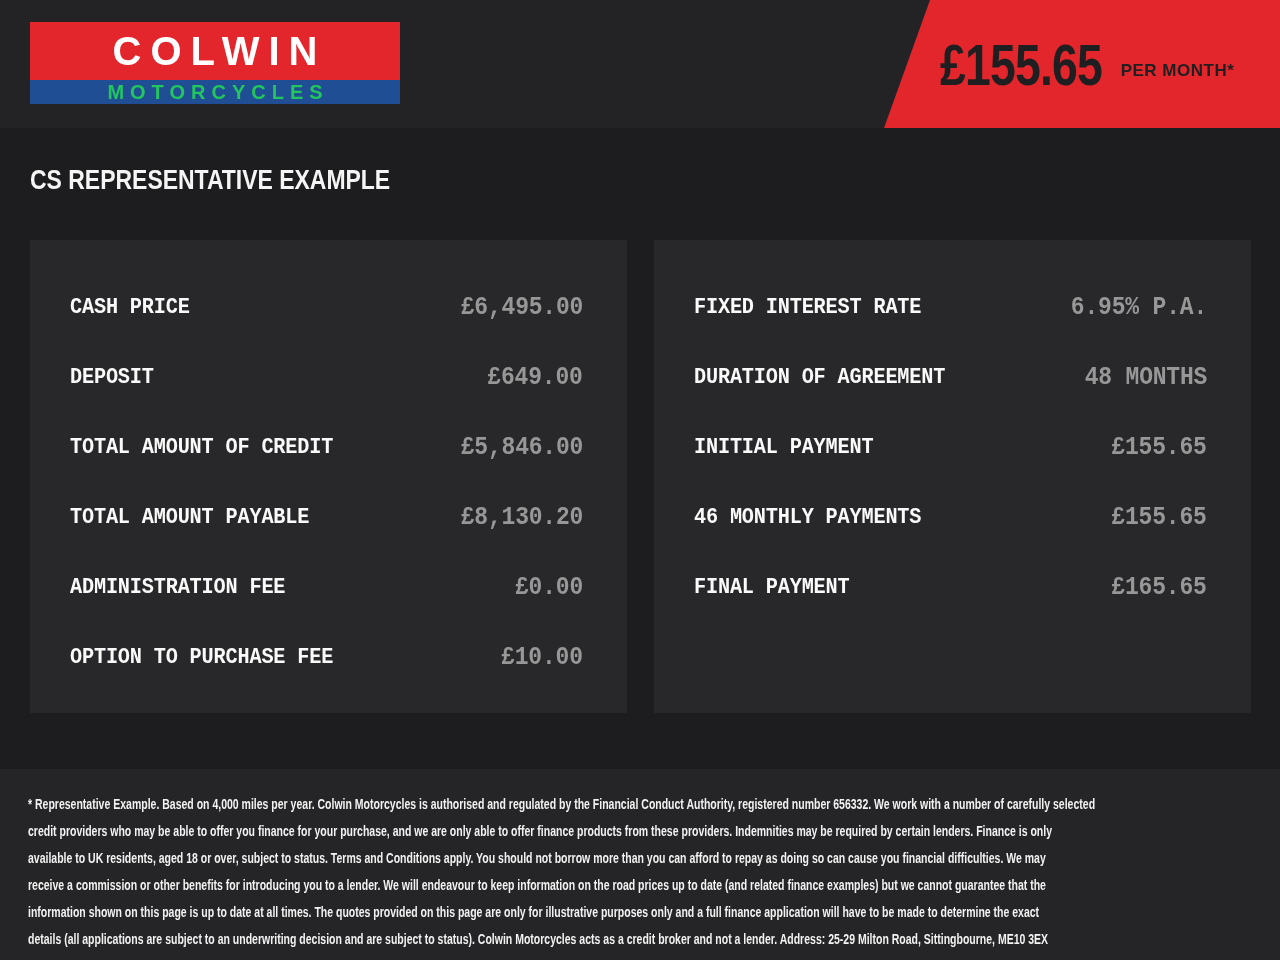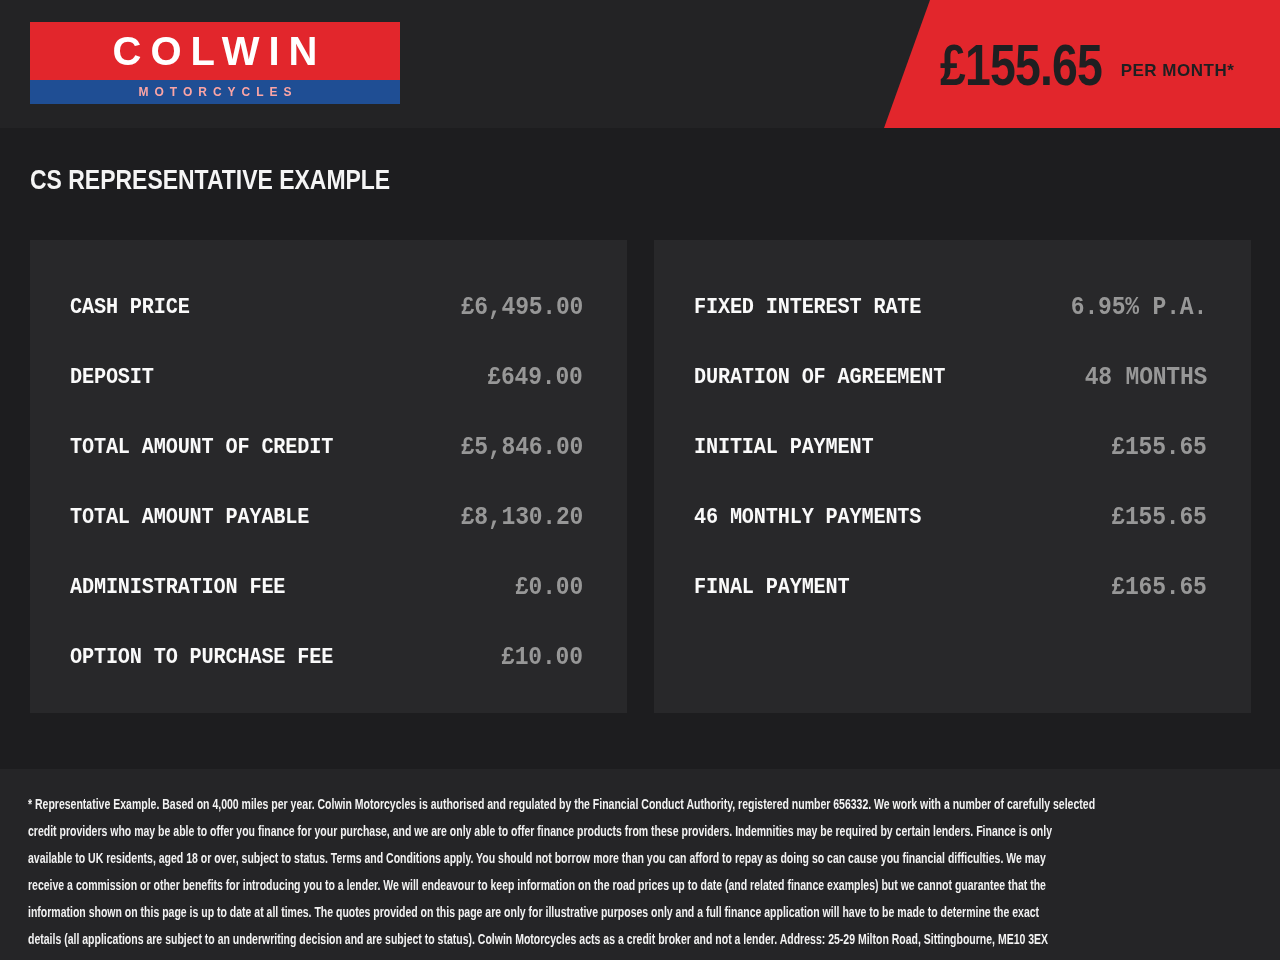--- a/index.html
+++ b/index.html
@@ -20,21 +20,21 @@
     flex:1 1 auto;background:#e2262c;display:flex;align-items:center;justify-content:center;
   }
   .logo-red span{
     color:#fff;font-weight:bold;font-size:40px;letter-spacing:9px;
     display:inline-block;transform:scaleY(1.0);margin-right:-9px;
   }
   .logo-blue{
     height:24px;background:#1f4e94;display:flex;align-items:center;justify-content:center;
   }
   .logo-blue span{
-    color:#fca5a5;font-weight:bold;font-size:12px;letter-spacing:6px;margin-right:-6px;
+    color:#22c55e;font-weight:bold;font-size:20px;letter-spacing:6px;margin-right:-6px;
   }
   
   .price-banner{
     position:absolute;right:0;top:0;width:396px;height:128px;background:#e2262c;
     clip-path:polygon(46px 0, 100% 0, 100% 100%, 0 100%);
     display:flex;align-items:center;
   }
   .price-amount{
     display:inline-block;margin-left:56px;margin-right:-34px;
     color:#1f1f21;font-weight:bold;font-size:58px;letter-spacing:-1px;

